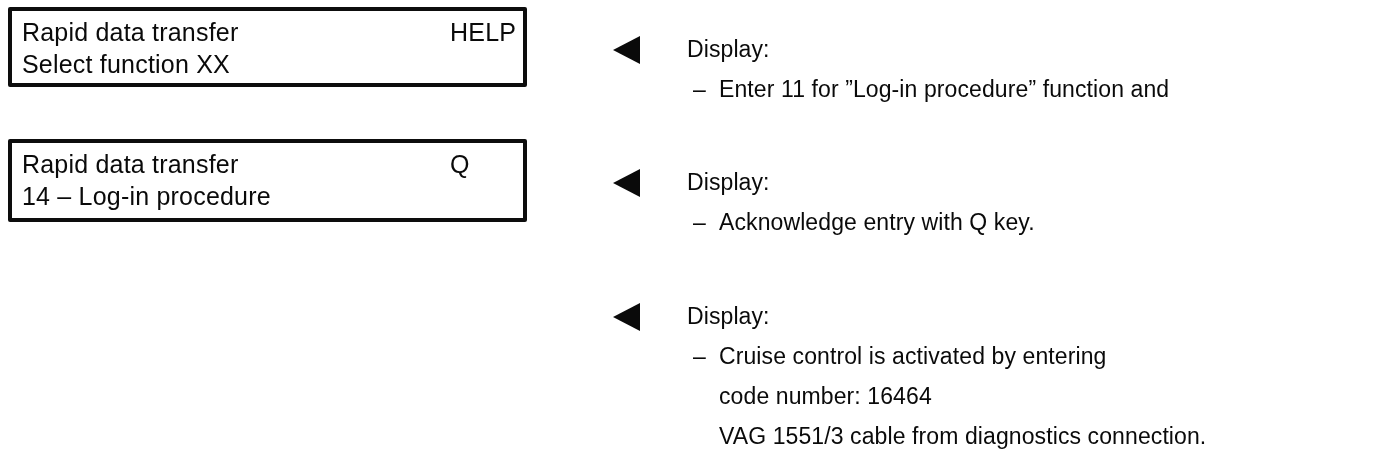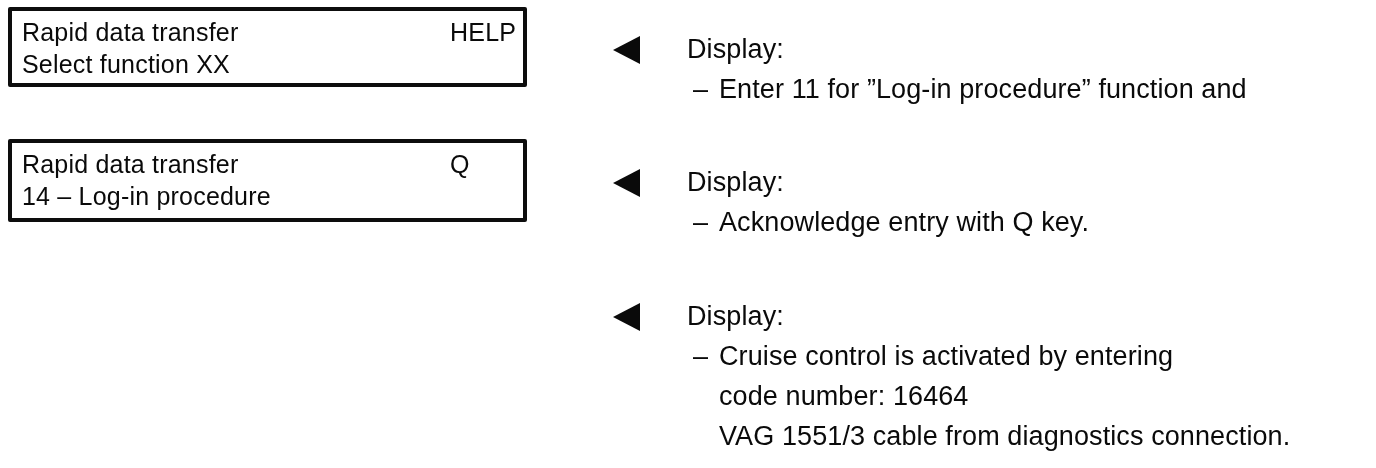--- a/index.html
+++ b/index.html
@@ -40,21 +40,21 @@
   }
   .box-1 { top: 7px;   height: 80px; }
   .box-2 { top: 139px; height: 83px; }
   .box-3 { top: 279px; height: 75px; }
 
   
   .note {
     position: absolute;
     left: 613px;
     width: 760px;
-    font-size: 27px;
+    font-size: 23px;
     line-height: 32px;
     letter-spacing: 0.1px;
   }
   .note-1 { top: 33px; }
   .note-2 { top: 166px; }
   .note-3 { top: 300px; }
 
   .arrow-left {
     position: absolute;
     left: 0;

